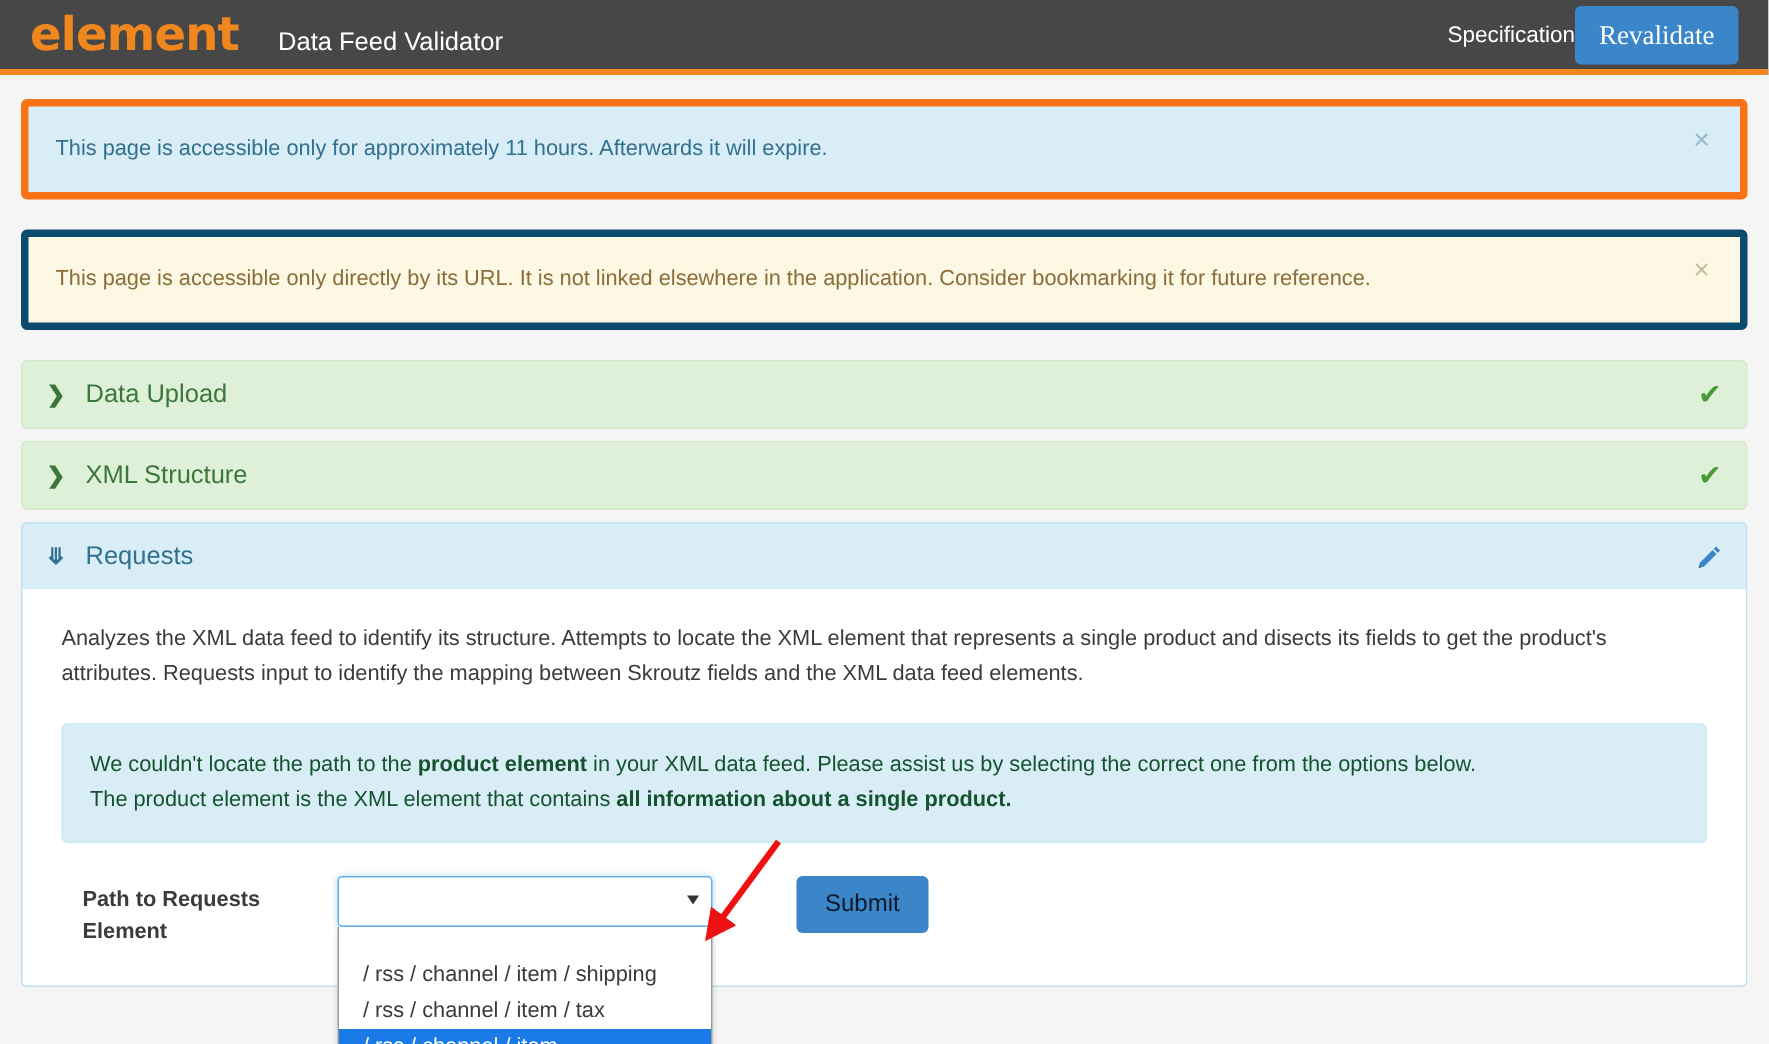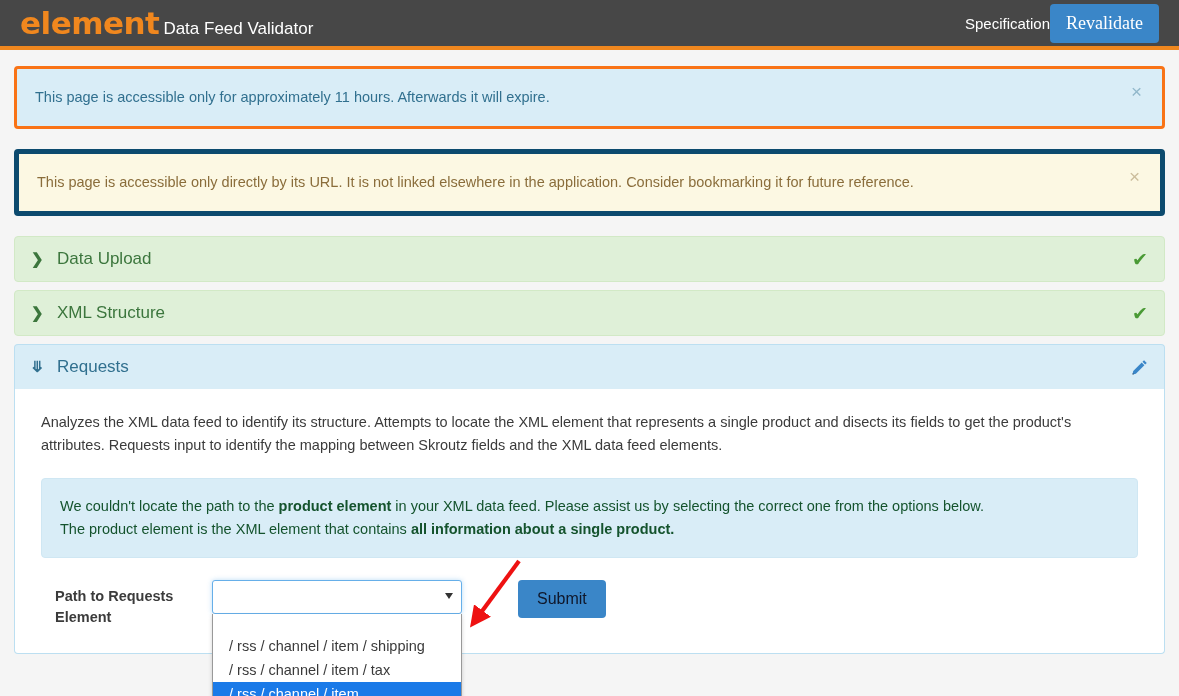--- a/index.html
+++ b/index.html
@@ -26,21 +26,21 @@
     color: #f0871e;
     font-size: 31px;
     font-weight: bold;
     letter-spacing: -0.5px;
     font-family: "DejaVu Sans", sans-serif;
     line-height: 1;
   }
   .brand-sub {
     color: #ffffff;
     font-size: 17px;
-    margin-left: 4px;
+    margin-left: 26px;
     font-weight: normal;
   }
   .nav-right {
     margin-left: auto;
     display: flex;
     align-items: center;
     gap: 0;
   }
   .nav-link {
     color: #ffffff;
@@ -68,21 +68,21 @@
   .alert {
     position: relative;
     border-radius: 4px;
     padding: 18px 40px 18px 18px;
     font-size: 14.5px;
     margin-bottom: 20px;
     line-height: 1.45;
   }
   .alert-info {
     background: #d9edf7;
-    border: 3px solid #f97316;
+    border: 5px solid #f97316;
     color: #31708f;
   }
   .alert-warning {
     background: #fcf8e3;
     border: 5px solid #0c4a6e;
     color: #8a6d3b;
   }
   .alert-close {
     position: absolute;
     top: 12px;
@@ -175,21 +175,21 @@
     width: 150px;
     font-size: 14.5px;
     font-weight: bold;
     color: #3b3b3b;
     line-height: 1.4;
     padding-top: 6px;
   }
   .select-wrap {
     position: relative;
     width: 250px;
-    margin-left: 7px;
+    margin-left: 20px;
   }
   .fake-select {
     width: 250px;
     height: 34px;
     background: #ffffff;
     border: 1px solid #66afe9;
     border-radius: 3px;
     box-shadow: 0 0 5px rgba(102,175,233,.45);
     position: relative;
     cursor: pointer;

